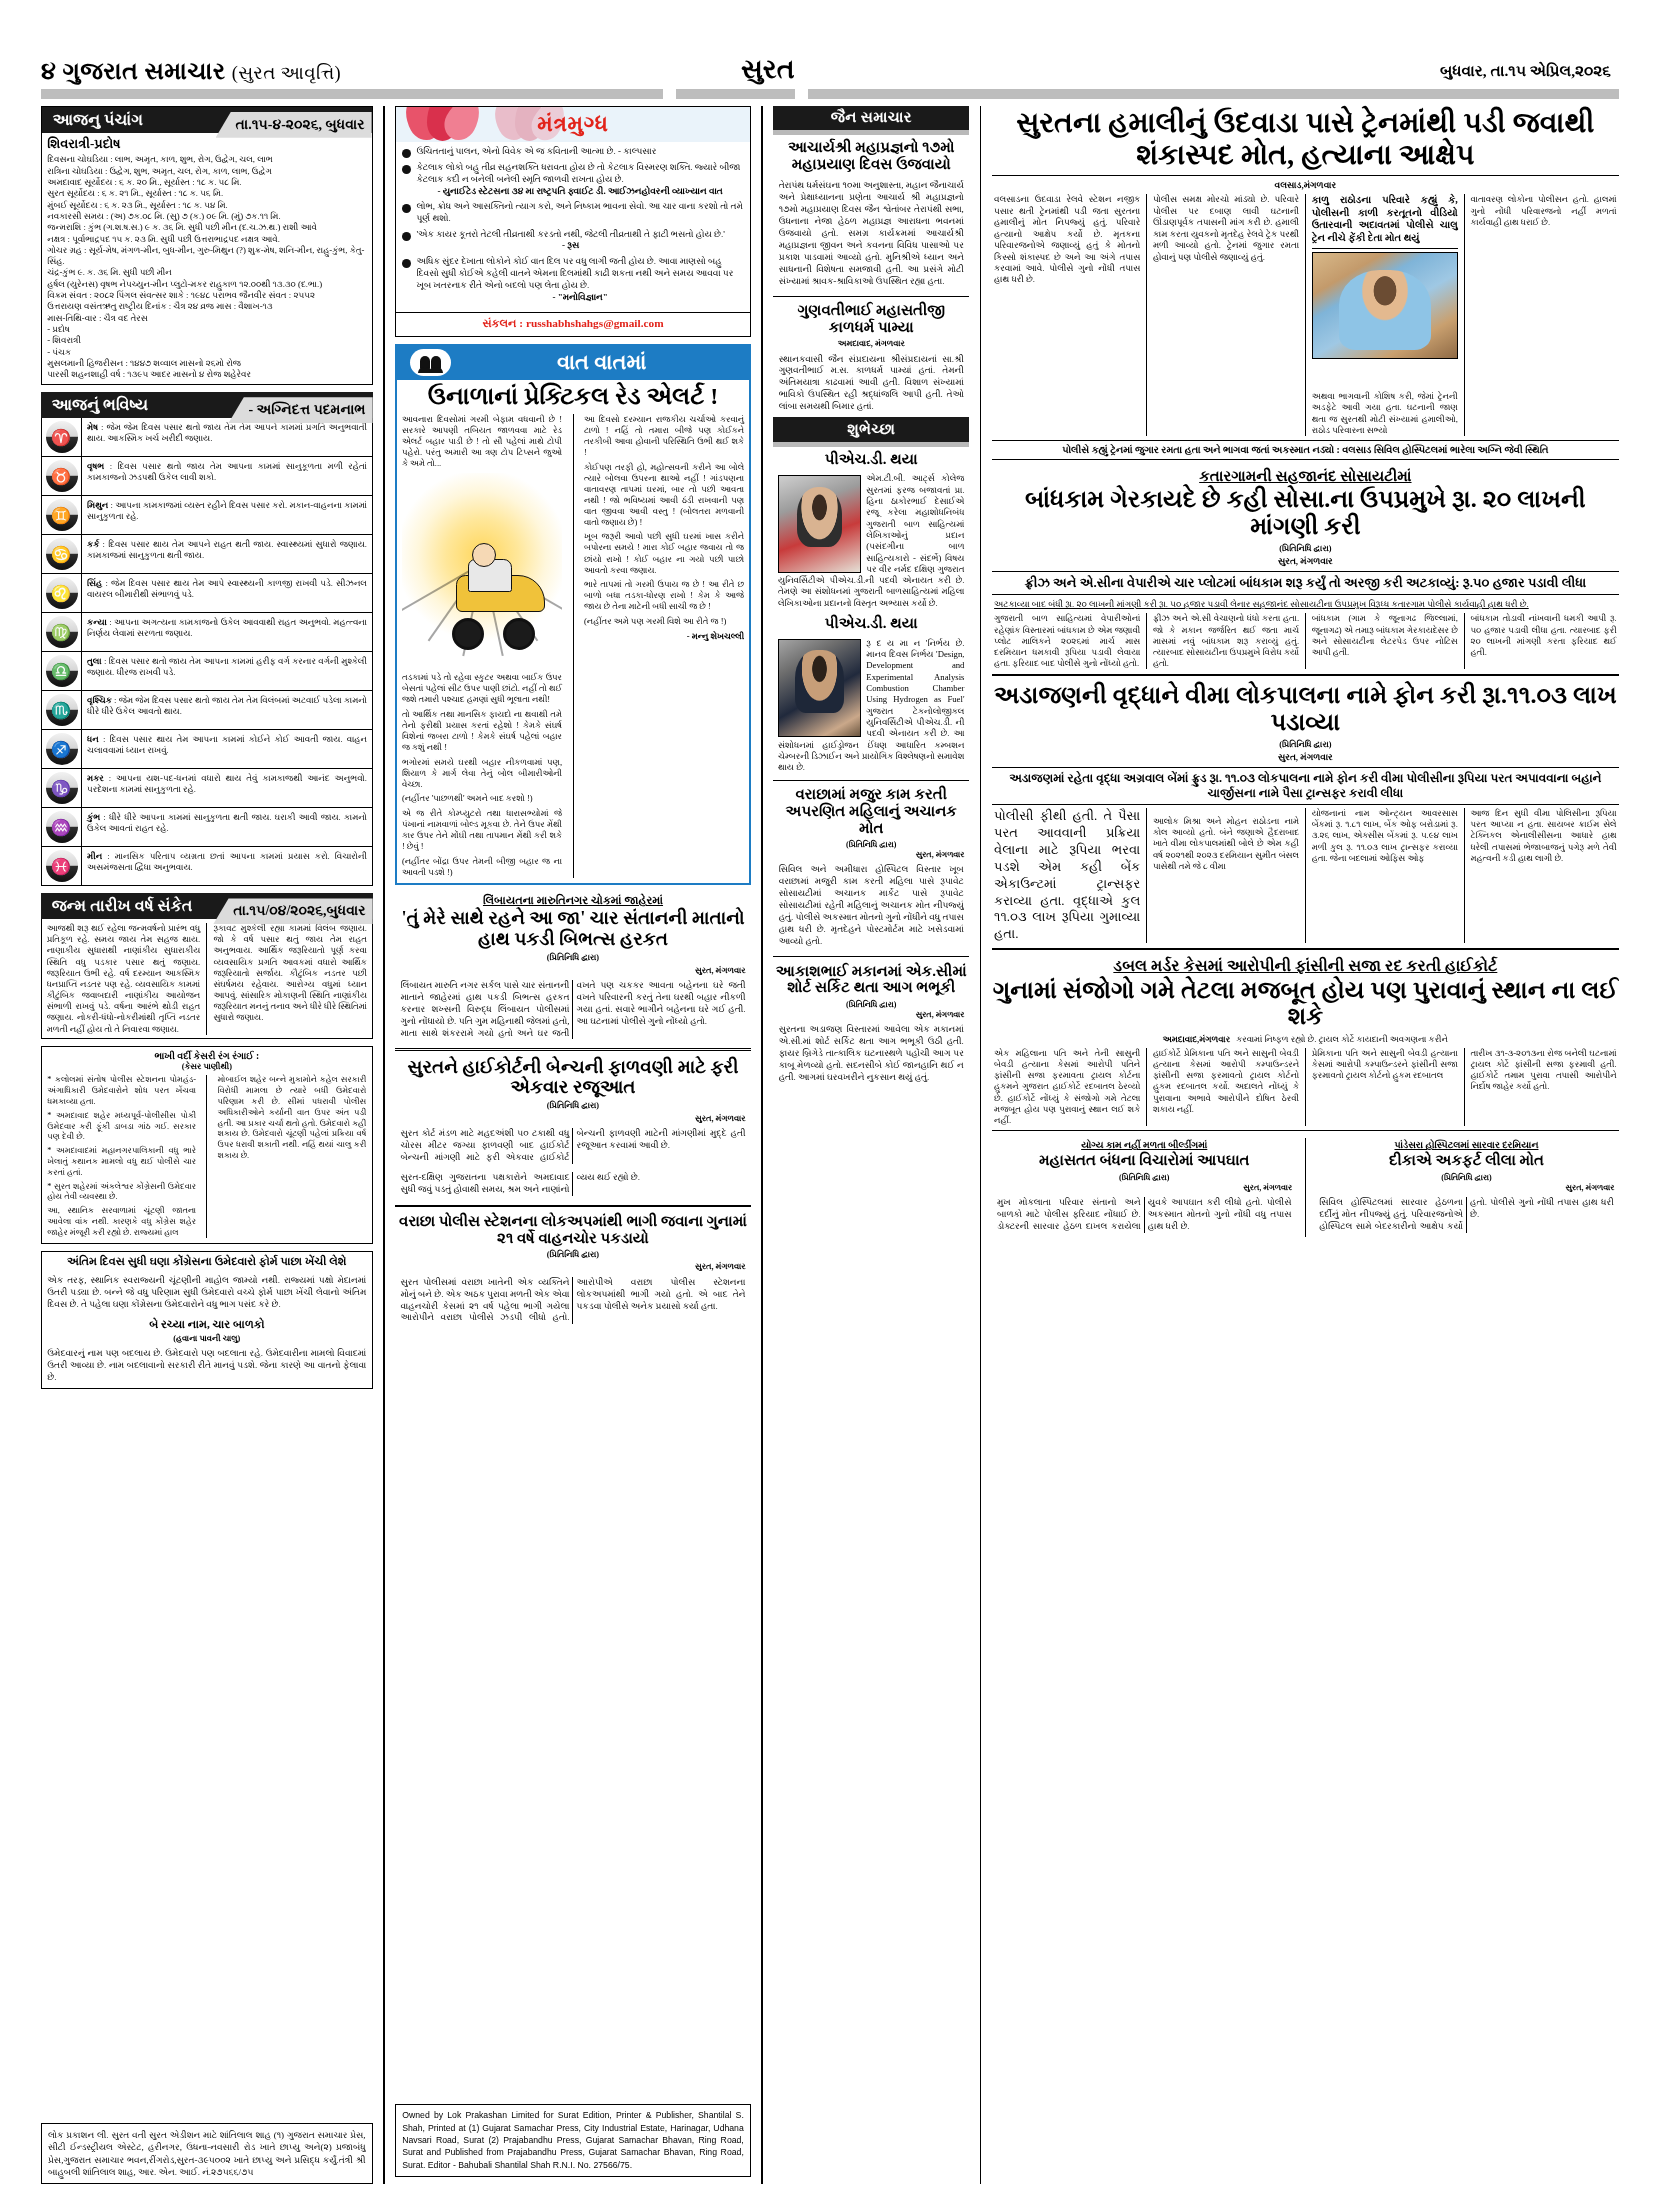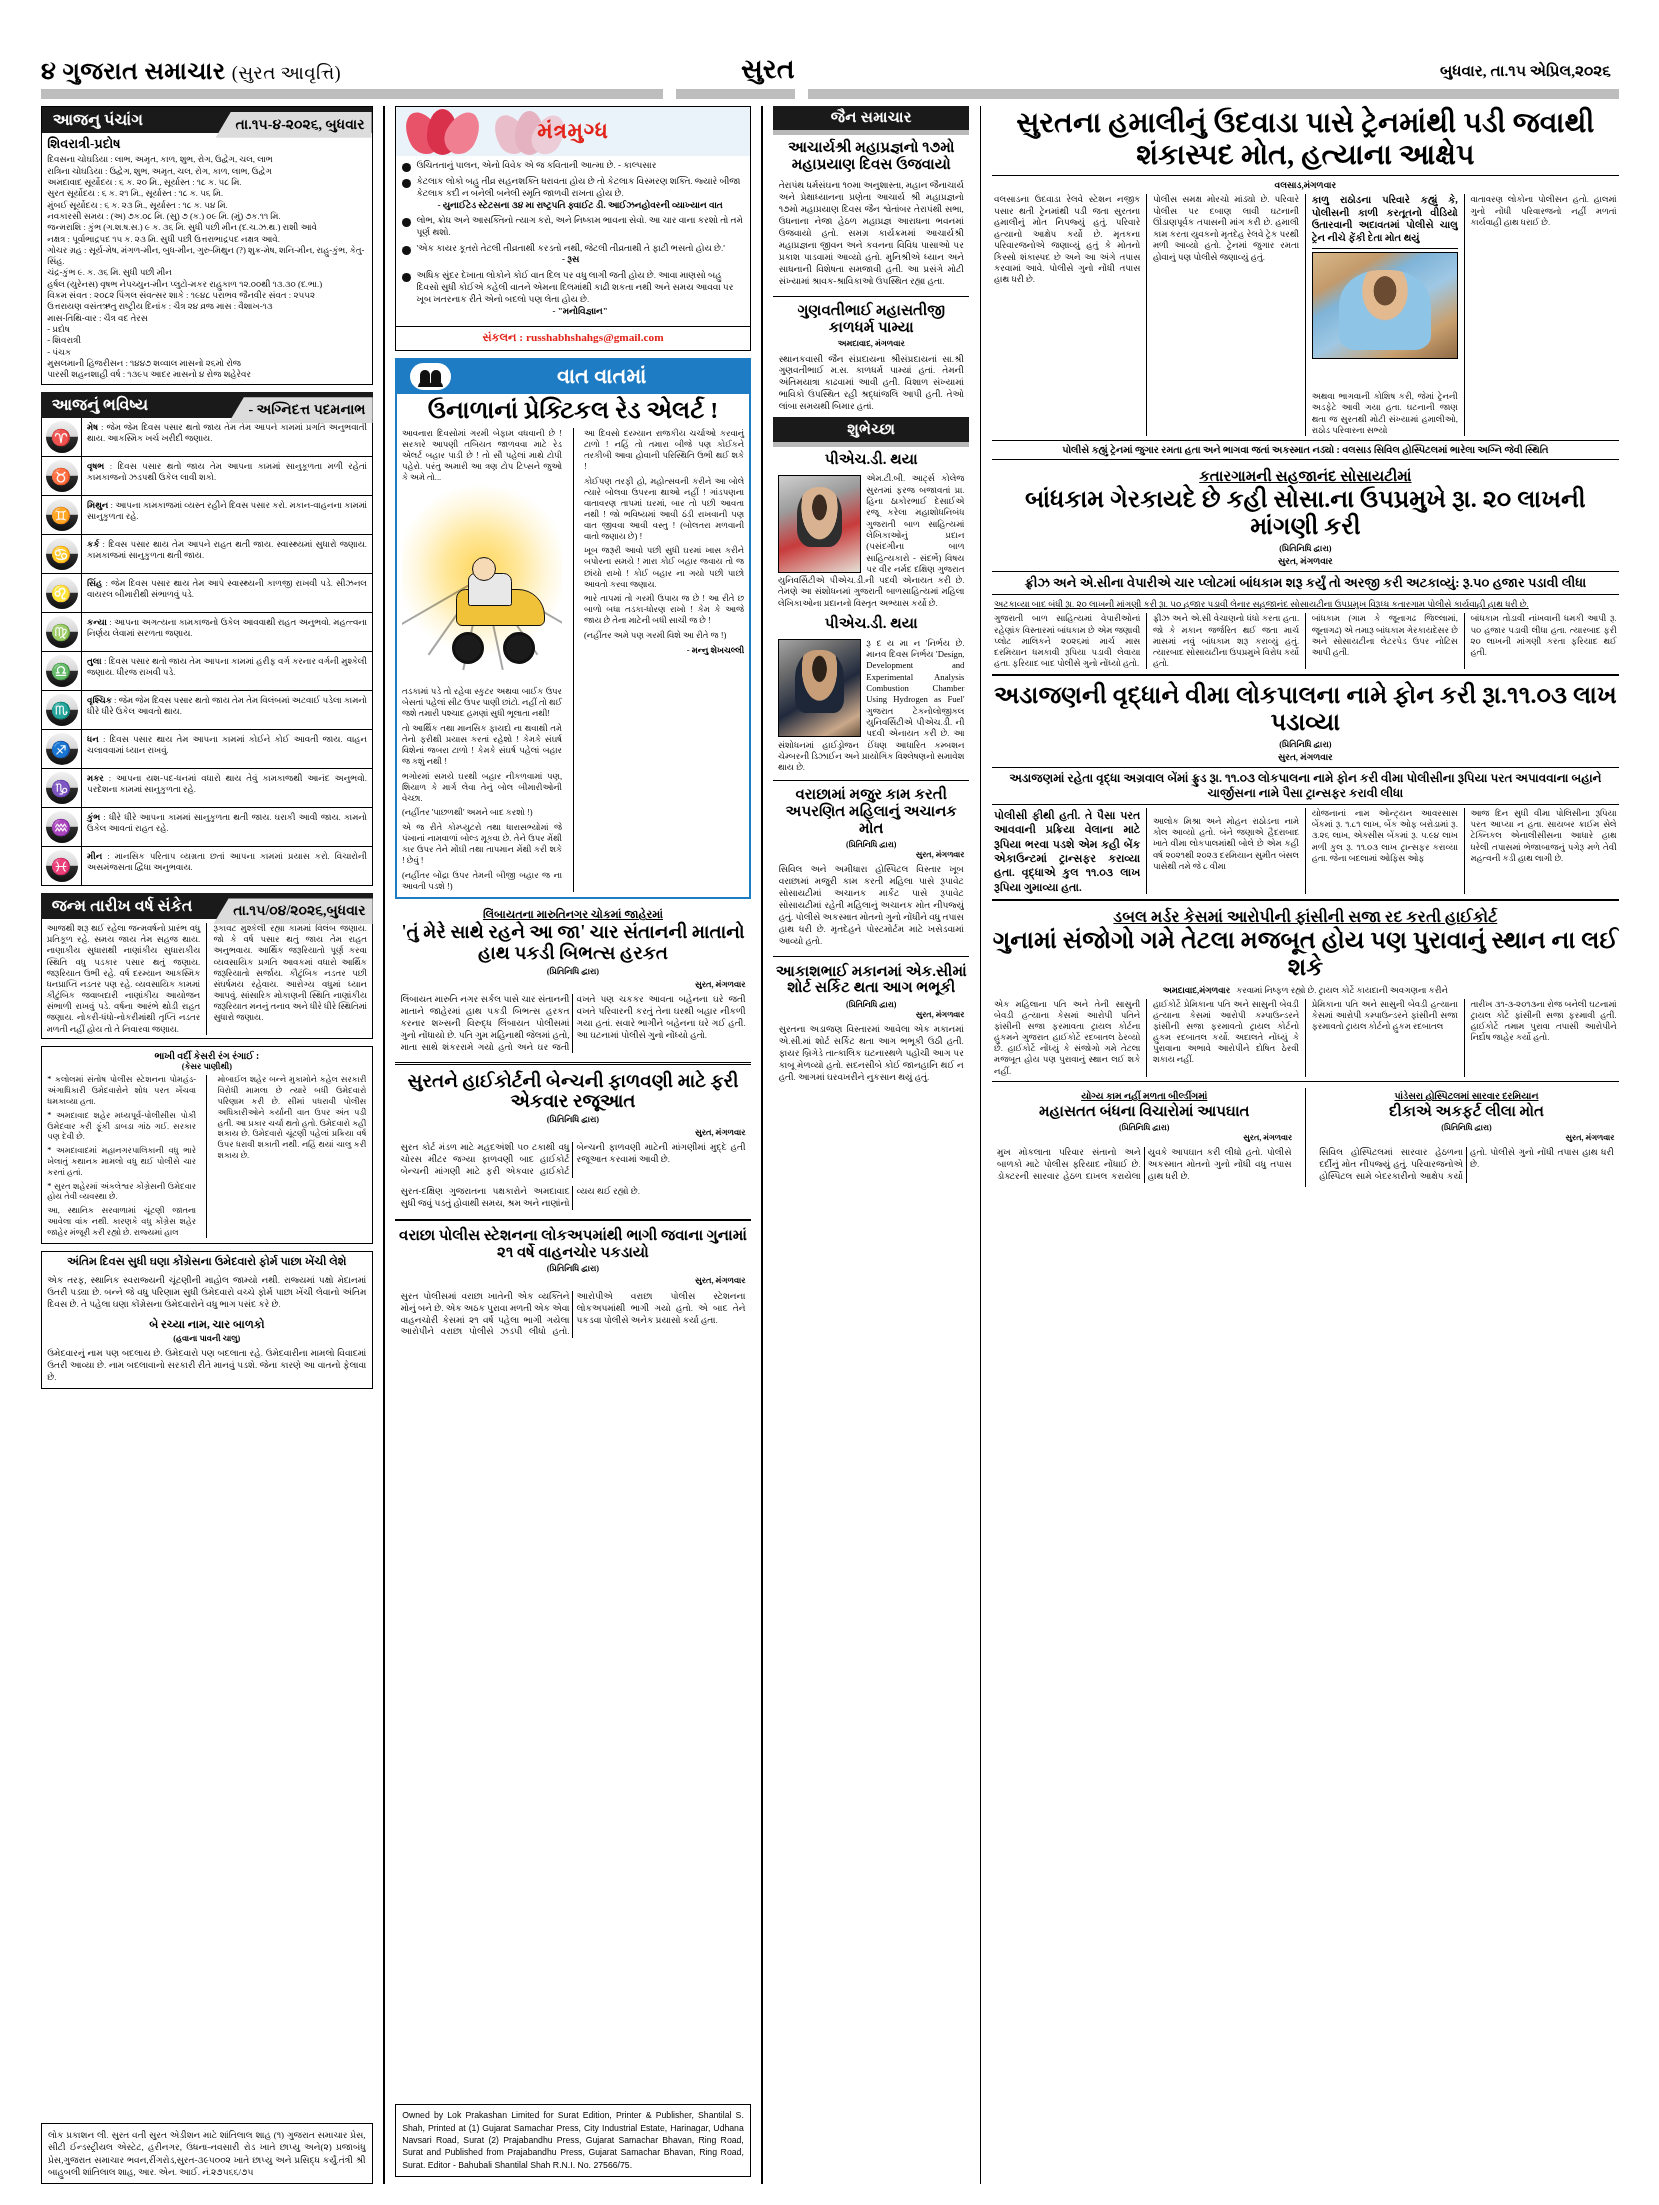--- a/index.html
+++ b/index.html
@@ -83,21 +83,21 @@
     background: linear-gradient(180deg,#f2f2f2 0%,#d6d6d6 48%,#2c2c2c 50%,#101010 100%);
     display:flex; align-items:center; justify-content:center;
     font-size:16px; color:#111; text-shadow:0 0 0.6px #888;
   }
   .zsep { width:0.6px; background:#000; }
   .ztext { flex:1; font-size:8.7px; line-height:1.26; padding:3.6px 4.7px 3.6px 5.3px; text-align:justify; }
   .ztext b { font-weight:bold; }
 
   
   .mm-head {
-    position:relative; height:49px; background:#eaf3fa;
+    position:relative; height:35px; background:#eaf3fa;
     display:flex; align-items:center; justify-content:center; overflow:hidden;
   }
   .lotus { position:absolute; bottom:1.2px; }
   .pet { position:absolute; border-radius:50% 50% 50% 50% / 60% 60% 40% 40%; }
   .mm-title { position:relative; z-index:3; color:#e2231a; font-weight:bold; font-size:22px; letter-spacing:0.6px; }
   .mm-list { font-size:9px; line-height:1.32; padding:4.7px 6px; }
   .mm-item { display:flex; gap:5.3px; margin-bottom:3.6px; }
   .bullet { min-width:9px; width:9px; height:9px; border-radius:50%; background:#111; margin-top:3px; }
   .mm-attr { display:block; text-align:center; font-weight:bold; }
   .mm-mail { color:#e2231a; font-weight:bold; font-size:11.3px; text-align:center; padding:4.7px 0 5.3px; border-top:1.2px solid #000; }
@@ -553,21 +553,21 @@
         </div>
         <div class="rule-dbl"></div>
       </div>
 
       <div>
         <div class="hl lg">અડાજણની વૃદ્ધાને વીમા લોકપાલના નામે ફોન કરી રૂા.૧૧.૦૩ લાખ પડાવ્યા</div>
         <div class="byline">(પ્રિતિનિધિ દ્વારા)</div>
         <div style="text-align:center; font-size:9px; font-weight:bold;">સુરત, મંગળવાર</div>
         <div style="font-weight:bold; font-size:12px; text-align:center; line-height:1.2; border-top:0.6px solid #000; border-bottom:0.6px solid #000; padding:3.6px 2.4px; margin:3.6px 0;">અડાજણમાં રહેતા વૃદ્ધા અગ્રવાલ બેંમાં ફ્રુડ રૂા. ૧૧.૦૩ લોકપાલના નામે ફોન કરી વીમા પોલીસીના રૂપિયા પરત અપાવવાના બહાને ચાર્જીસના નામે પૈસા ટ્રાન્સફર કરાવી લીધા</div>
         <div style="display:flex; gap:6px; padding:0 2.4px;">
-          <div style="flex:1; font-size:11px; line-height:1.3; text-align:justify;font-weight:bold;">પોલીસી ફીથી હતી. તે પૈસા પરત આવવાની પ્રક્રિયા વેલાના માટે રૂપિયા ભરવા પડશે એમ કહી બેંક એકાઉન્ટમાં ટ્રાન્સફર કરાવ્યા હતા. વૃદ્ધાએ કુલ ૧૧.૦૩ લાખ રૂપિયા ગુમાવ્યા હતા.</div>
+          <div style="flex:1; font-size:13px; line-height:1.3; text-align:justify;">પોલીસી ફીથી હતી. તે પૈસા પરત આવવાની પ્રક્રિયા વેલાના માટે રૂપિયા ભરવા પડશે એમ કહી બેંક એકાઉન્ટમાં ટ્રાન્સફર કરાવ્યા હતા. વૃદ્ધાએ કુલ ૧૧.૦૩ લાખ રૂપિયા ગુમાવ્યા હતા.</div>
           <div class="vrule" style="width:0.6px;"></div>
           <div style="flex:1; font-size:8.6px; line-height:1.3; text-align:justify;margin-top:8px;">આલોક મિશ્રા અને મોહન રાઠોડના નામે કોલ આવ્યો હતો. બંને જણાએ હૈદરાબાદ ખાતે વીમા લોકપાલમાંથી બોલે છે એમ કહી વર્ષ ૨૦૨૧થી ૨૦૨૩ દરમિયાન સુમીત બંસલ પાસેથી તમે જે ૮ વીમા</div>
           <div class="vrule" style="width:0.6px;"></div>
           <div style="flex:1; font-size:8.6px; line-height:1.3; text-align:justify;">યોજનાનાં નામ ઓન્ટ્યન આવરસાસ બેંકમાં રૂ. ૧.૮૧ લાખ, બેંક ઓફ બરોડામાં રૂ. ૩.૨૬ લાખ, એક્સીસ બેંકમાં રૂ. ૫.૯૪ લાખ મળી કુલ રૂ. ૧૧.૦૩ લાખ ટ્રાન્સફર કરાવ્યા હતા. જેના બદલામાં ઓફિસ ઓફ</div>
           <div class="vrule" style="width:0.6px;"></div>
           <div style="flex:1; font-size:8.6px; line-height:1.3; text-align:justify;">આજ દિન સુધી વીમા પોલિસીના રૂપિયા પરત આપ્યા ન હતા. સાયબર ક્રાઈમ સેલે ટેક્નિકલ એનાલીસીસના આધારે હાથ ધરેલી તપાસમાં ભેજાબાજનું પગેરૂ મળે તેવી મહત્વની કડી હાથ લાગી છે.</div>
         </div>
         <div class="rule-dbl"></div>
       </div>
 

